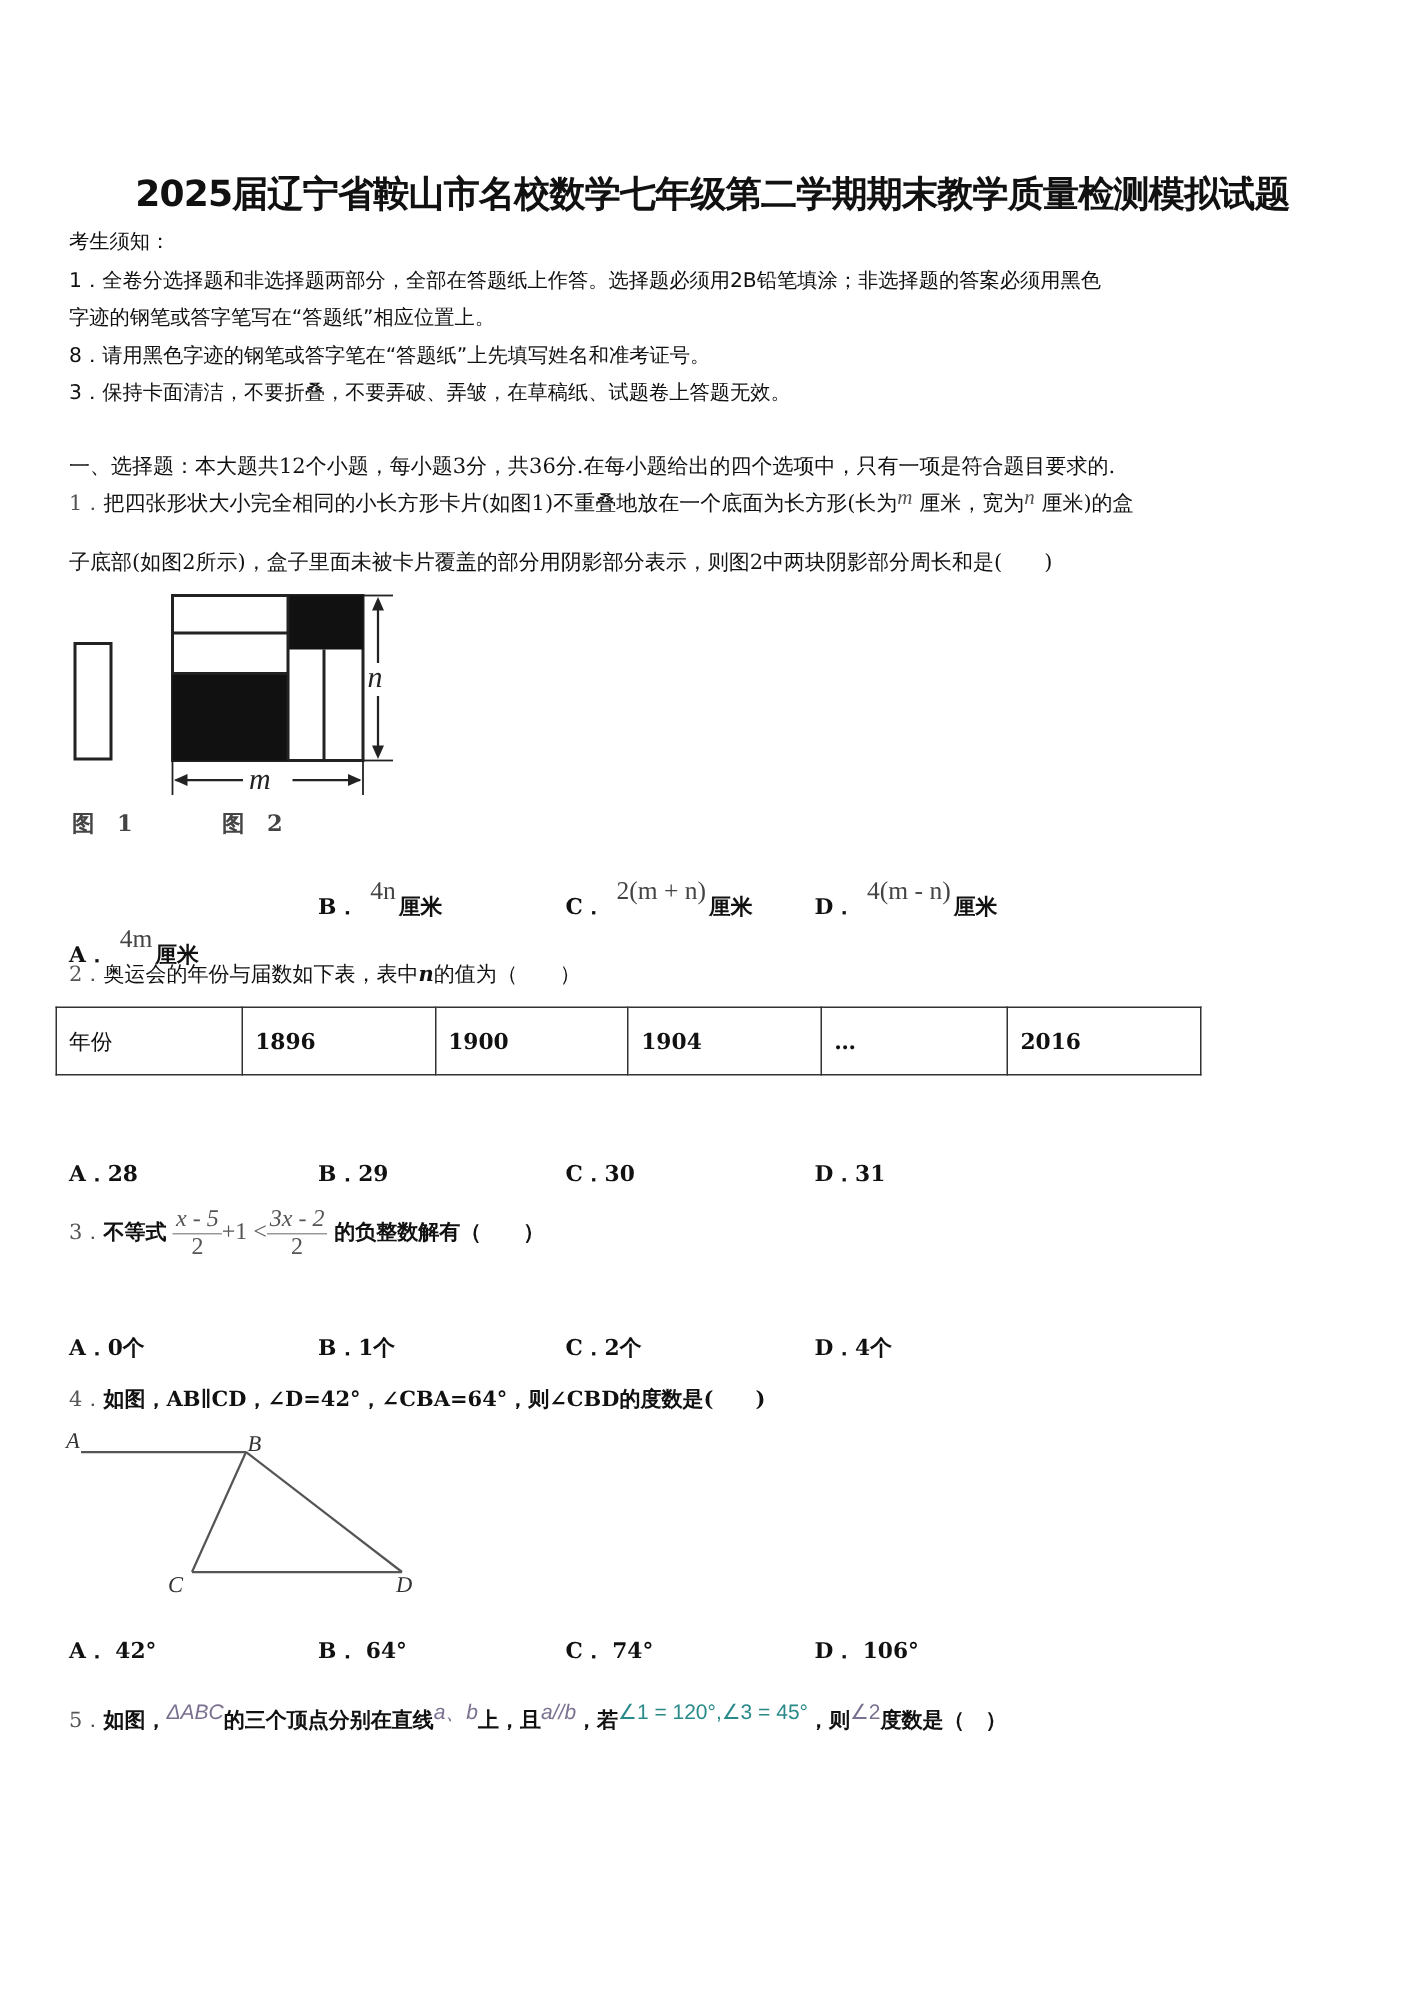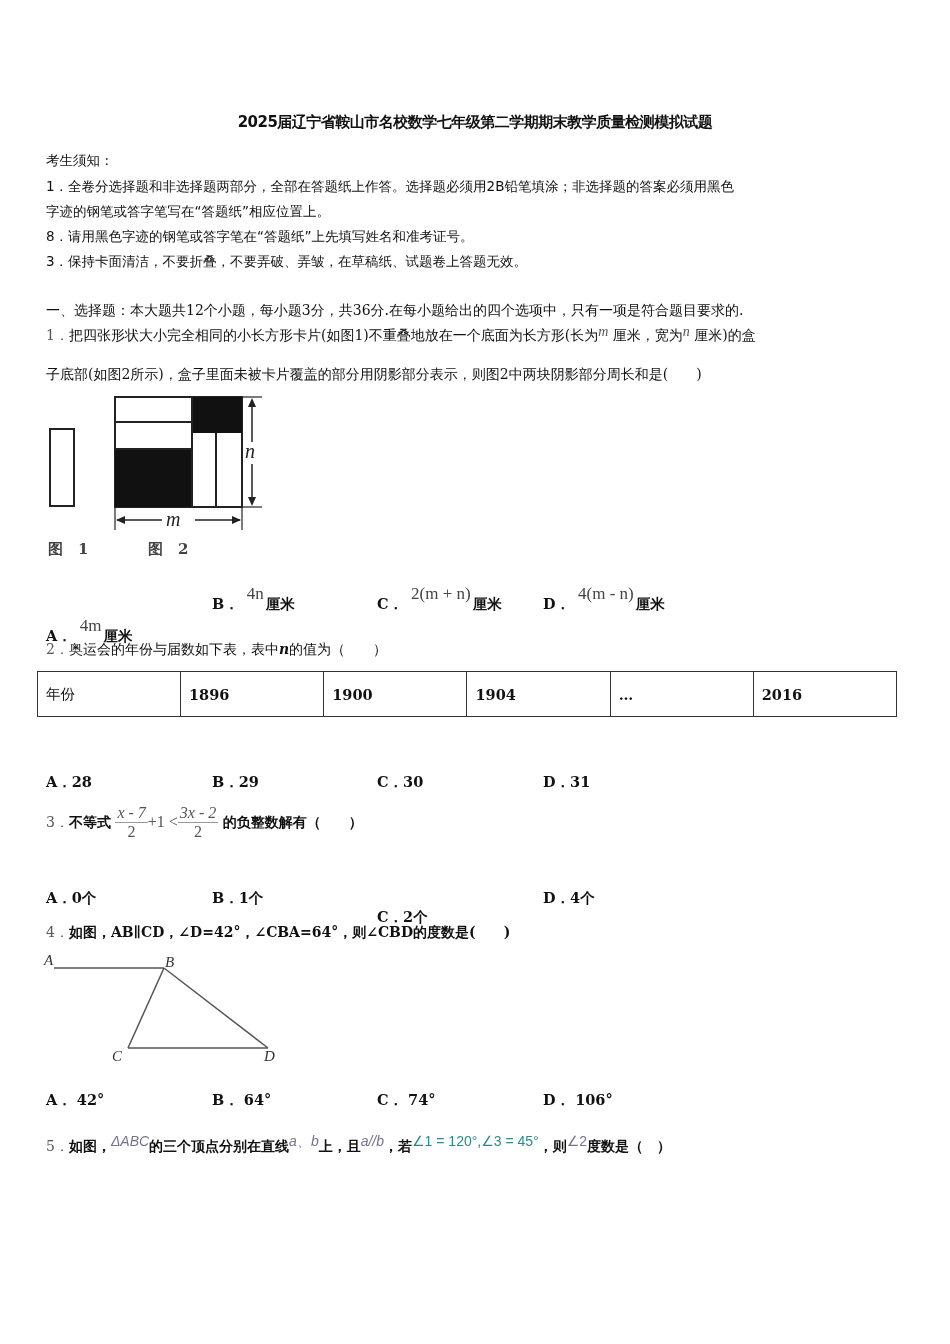--- a/index.html
+++ b/index.html
@@ -1,28 +1,28 @@
 <!DOCTYPE html>
 <html><head>
 <meta charset="utf-8">
 <style>
   html, body { margin: 0; padding: 0; background: #ffffff; }
   body { width: 950px; height: 1344px; position: relative; overflow: hidden;
          font-family: "DejaVu Serif", "Liberation Serif", serif; color: #111; }
   .abs { position: absolute; white-space: nowrap; }
   .title { left: 0; width: 950px; top: 113px; text-align: center;
            font-family: "DejaVu Sans", "Liberation Sans", sans-serif;
-           font-weight: bold; font-size: 15px; letter-spacing: -0.5px; }
+           font-weight: bold; font-size: 24px; letter-spacing: -0.5px; }
   .line { font-size: 14.5px; left: 46px; }
   .num { color: #555; }
   .math { font-family: "Liberation Serif", "DejaVu Serif", serif; font-style: italic; color: #555; font-size: 16px; }
   .opt { position: absolute; font-weight: bold; font-size: 14.5px; white-space: nowrap; }
   .opt .m { font-family: "Liberation Serif", serif; font-style: normal; font-weight: normal; color: #444;
             font-size: 17px; position: relative; top: -10px; margin: 0 2px 0 8px; }
-  table.olym { position: absolute; left: 37px; top: 671px; width: 860px;
+  table.olym { position: absolute; left: 37px; top: 671px; width: 764px;
                border-collapse: collapse; font-size: 14.5px; font-weight: bold; }
   table.olym td { border: 1.5px solid #333; height: 44px; padding: 0 8px; vertical-align: middle; width: 127px; }
   .frac { display: inline-block; vertical-align: middle; text-align: center; font-family: "Liberation Serif", serif;
           color: #555; font-size: 16px; line-height: 18px; }
   .frac .n { display: block; padding: 0 2px; border-bottom: 1px solid #999; font-style: italic; }
   .frac .d { display: block; }
   .colored { color: #7a7090; font-family: "Liberation Sans", sans-serif; font-style: italic; font-size: 14px; position: relative; top: -5px; }
   .teal { color: #2a8a8a; font-family: "Liberation Sans", sans-serif; font-size: 14px; position: relative; top: -5px; }
 </style>
 </head>
@@ -92,27 +92,27 @@
 </tbody>
   </table>
 
 <div class="opt" style="left:46px;top:773px;"><span>A．</span><span>28</span></div>
 <div class="opt" style="left:212px;top:773px;"><span>B．</span><span>29</span></div>
 <div class="opt" style="left:377px;top:773px;"><span>C．</span><span>30</span></div>
 <div class="opt" style="left:543px;top:773px;"><span>D．</span><span>31</span></div>
 
 <div class="abs line" style="top:804px;font-size:14px;line-height:18px;">
   <span class="num">3．</span><span style="font-weight:bold;">不等式</span>
-  <span class="frac"><span class="n">x - 7</span><span class="d">2</span></span><span class="math" style="font-style:normal;">+1 &lt;</span><span class="frac"><span class="n">3x - 2</span><span class="d">2</span></span>
+  <span class="frac"><span class="n">x - 5</span><span class="d">2</span></span><span class="math" style="font-style:normal;">+1 &lt;</span><span class="frac"><span class="n">3x - 2</span><span class="d">2</span></span>
   <span style="font-weight:bold;">的负整数解有（　　）</span>
 </div>
 
 <div class="opt" style="left:46px;top:889px;"><span>A．</span><span>0个</span></div>
 <div class="opt" style="left:212px;top:889px;"><span>B．</span><span>1个</span></div>
-<div class="opt" style="left:377px;top:908px;"><span>C．</span><span>2个</span></div>
+<div class="opt" style="left:377px;top:889px;"><span>C．</span><span>2个</span></div>
 <div class="opt" style="left:543px;top:889px;"><span>D．</span><span>4个</span></div>
 
 <div class="abs line" style="top:924px;font-size:14px;">
   <span class="num">4．</span><span style="font-weight:bold;">如图，AB∥CD，∠D=42°，∠CBA=64°，则∠CBD的度数是(　　)</span>
 </div>
 
 <svg class="abs" style="left:40px;top:948px;" width="260" height="120">
   <line x1="14" y1="20" x2="124" y2="20" stroke="#555" stroke-width="1.5"></line>
   <line x1="124" y1="20" x2="88" y2="100" stroke="#555" stroke-width="1.5"></line>
   <line x1="124" y1="20" x2="228" y2="100" stroke="#555" stroke-width="1.5"></line>

